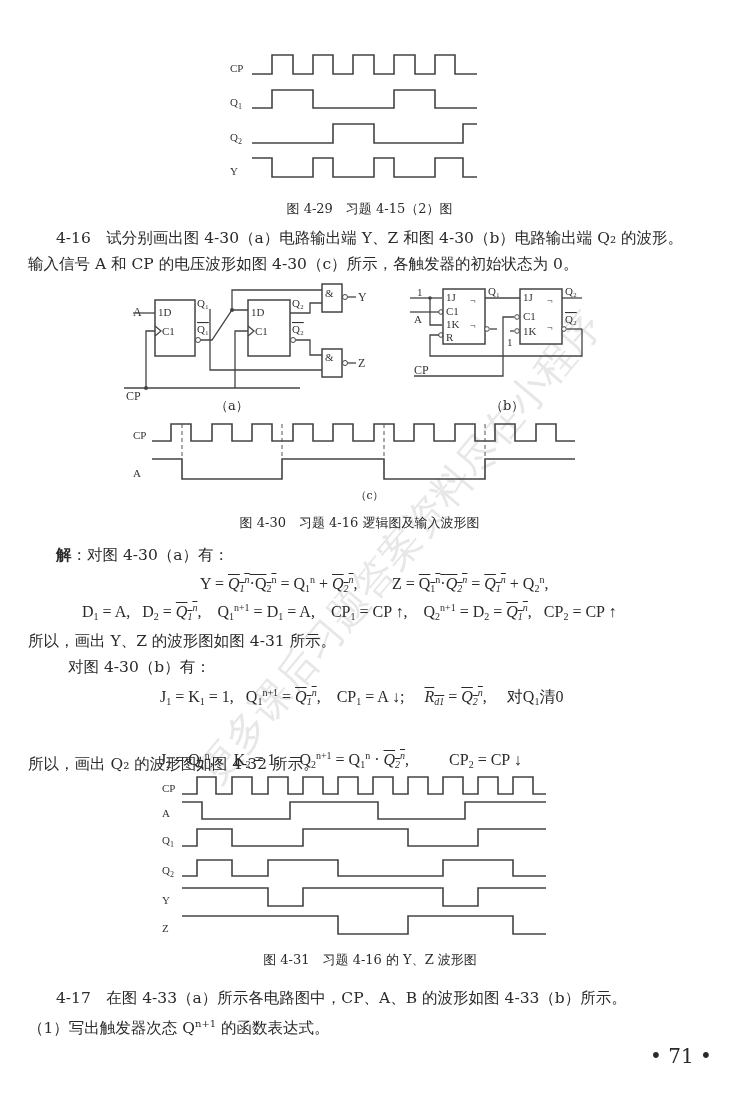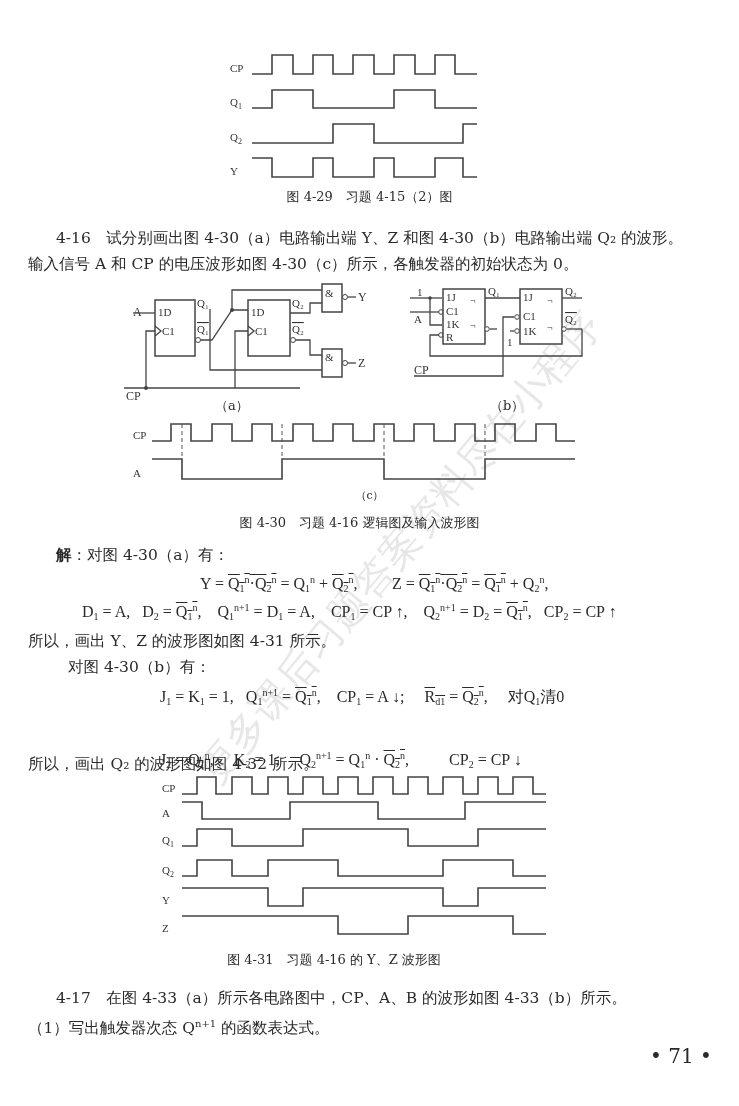--- a/index.html
+++ b/index.html
@@ -6,41 +6,41 @@
   body{width:739px;height:1106px;position:relative;overflow:hidden;font-family:"DejaVu Serif","Liberation Serif",serif;color:#2a2a2a;}
   .abs{position:absolute;}
   .para{font-size:15.5px;line-height:26px;white-space:nowrap;}
   .caption{font-size:13px;text-align:center;white-space:nowrap;}
   .math{font-family:"Liberation Serif","DejaVu Serif",serif;font-size:16px;white-space:nowrap;}
   svg text{font-family:"Liberation Serif","DejaVu Serif",serif;fill:#333;}
   .wave{fill:none;stroke:#444;stroke-width:1.6;}
   .wire{fill:none;stroke:#444;stroke-width:1.3;}
   .box{fill:#fff;stroke:#444;stroke-width:1.5;}
   .dash{stroke:#555;stroke-width:1;stroke-dasharray:4,3;}
-  .ov{text-decoration:overline;}
+  .ov{text-decoration:overline;font-style:italic;}
   sub{font-size:10px;vertical-align:-3px;}
   sup{font-size:10px;vertical-align:6px;}
   .watermark{position:absolute;font-size:40px;color:rgba(120,120,120,0.18);transform:rotate(-50deg);white-space:nowrap;pointer-events:none;font-family:"DejaVu Sans",sans-serif;}
 </style>
 </head>
 <body>
 
 <div class="watermark" style="left:100px;top:520px;">更多课后习题答案资料尽在小程序</div>
 
 <svg class="abs" style="left:0;top:0" width="739" height="200" id="fig429">
     <polyline points="252,74 272,74 272,55 293,55 293,74 313,74 313,55 333,55 333,74 353,74 353,55 374,55 374,74 394,74 394,55 415,55 415,74 435,74 435,55 455,55 455,74 477,74" class="wave"></polyline>
     <text x="230" y="72" font-size="11">CP</text>
     <polyline points="252,108 272,108 272,90 313,90 313,108 394,108 394,90 435,90 435,108 477,108" class="wave"></polyline>
     <text x="230" y="106" font-size="11">Q<tspan font-size="8" dy="3">1</tspan></text>
     <polyline points="252,143 333,143 333,124 374,124 374,143 463,143 463,124 477,124" class="wave"></polyline>
     <text x="230" y="141" font-size="11">Q<tspan font-size="8" dy="3">2</tspan></text>
     <polyline points="252,158 272,158 272,177 313,177 313,158 333,158 333,177 374,177 374,158 394,158 394,177 435,177 435,158 463,158 463,177 477,177" class="wave"></polyline>
     <text x="230" y="175" font-size="11">Y</text>
   </svg>
-<div class="abs caption" style="left:0;width:739px;top:188px;">图 4-29　习题 4-15（2）图</div>
+<div class="abs caption" style="left:0;width:739px;top:200px;">图 4-29　习题 4-15（2）图</div>
 
 <div class="abs para" style="left:56px;top:225px;text-align:right;">4-16　试分别画出图 4-30（a）电路输出端 Y、Z 和图 4-30（b）电路输出端 Q₂ 的波形。</div>
 <div class="abs para" style="left:28px;top:251px;">输入信号 A 和 CP 的电压波形如图 4-30（c）所示，各触发器的初始状态为 0。</div>
 
 <svg class="abs" style="left:0;top:280px" width="739" height="130">
 
   <g>
     <text x="133" y="316" transform="translate(0,-280)" font-size="12">A</text>
     <line class="wire" x1="133" y1="313" x2="155" y2="313" transform="translate(0,-280)"></line>
     <rect class="box" x="155" y="300" width="40" height="56" transform="translate(0,-280)"></rect>
@@ -173,20 +173,20 @@
     <text x="162" y="817" font-size="11">A</text>
     <polyline points="182,846 197,846 197,829 232,829 232,846 303,846 303,829 408,829 408,846 478,846 478,829 546,829" class="wave"></polyline>
     <text x="162" y="844" font-size="11">Q<tspan font-size="8" dy="3">1</tspan></text>
     <polyline points="182,876 197,876 197,860 232,860 232,876 268,876 268,860 338,860 338,876 443,876 443,860 513,860 513,876 546,876" class="wave"></polyline>
     <text x="162" y="874" font-size="11">Q<tspan font-size="8" dy="3">2</tspan></text>
     <polyline points="182,888 268,888 268,906 303,906 303,888 443,888 443,906 478,906 478,888 546,888" class="wave"></polyline>
     <text x="162" y="904" font-size="11">Y</text>
     <polyline points="182,916 338,916 338,934 408,934 408,916 513,916 513,934 546,934" class="wave"></polyline>
     <text x="162" y="932" font-size="11">Z</text>
   </svg>
-<div class="abs caption" style="left:0;width:668px;top:951px;">图 4-31　习题 4-16 的 Y、Z 波形图</div>
+<div class="abs caption" style="left:0;width:668px;top:951px;padding-left:36px;">图 4-31　习题 4-16 的 Y、Z 波形图</div>
 
 <div class="abs para" style="left:56px;top:985px;">4-17　在图 4-33（a）所示各电路图中，CP、A、B 的波形如图 4-33（b）所示。</div>
 <div class="abs para" style="left:28px;top:1011px;">
   <span>（1）写出触发器次态 Q</span><sup>n+1</sup><span> 的函数表达式。</span>
 </div>
 
 <div class="abs" style="left:650px;top:1044px;font-size:20px;">• 71 •</div>
 
 </body></html>

